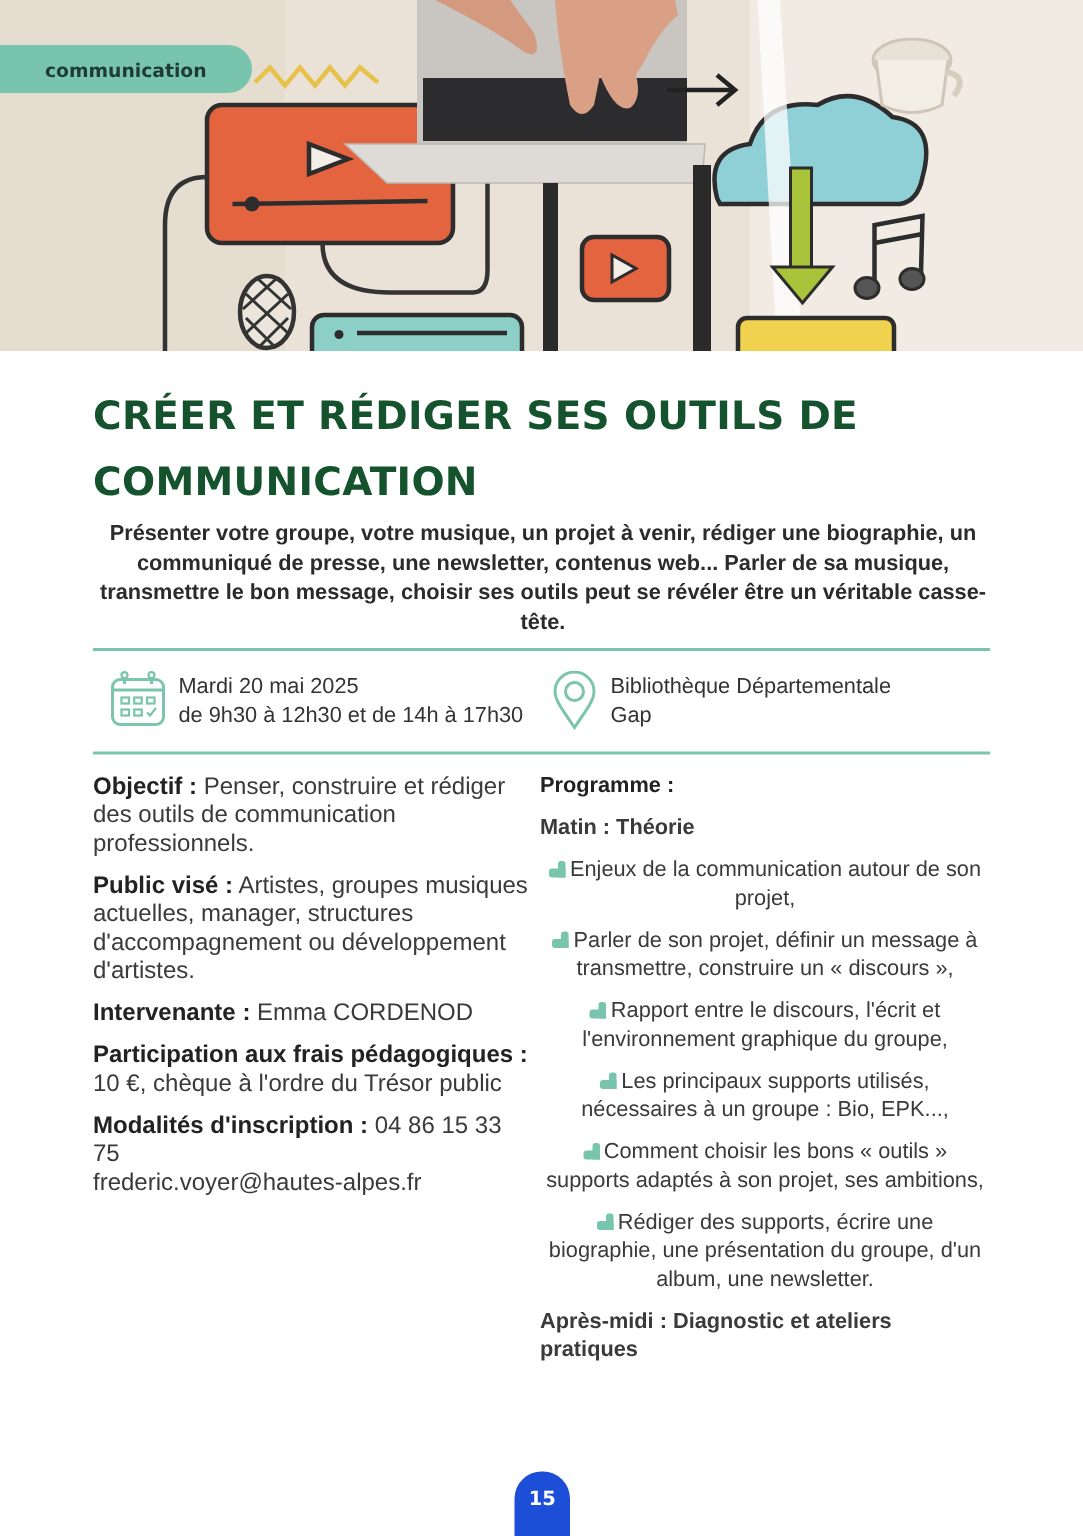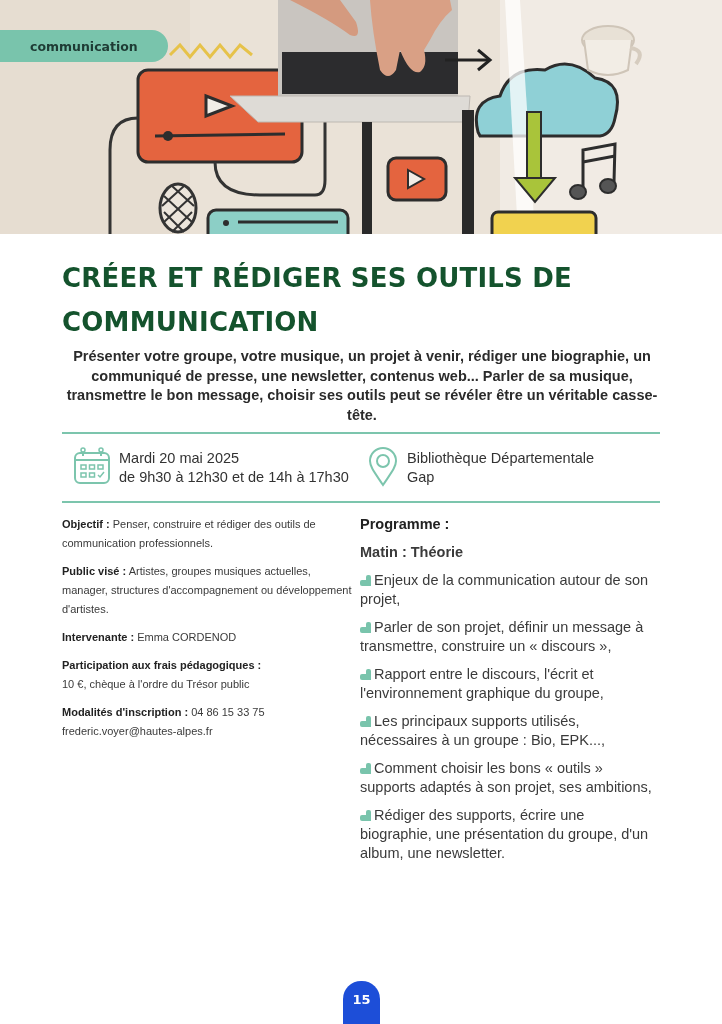--- a/index.html
+++ b/index.html
@@ -37,29 +37,29 @@
   .divider.bottom { top: 501px; }
 
   
   .info-row { position: absolute; top: 447px; display: flex; align-items: flex-start; }
   .info-row.date { left: 73px; }
   .info-row.place { left: 367px; }
   .info-icon { margin-right: 8px; }
   .info-text { font-size: 14.5px; line-height: 19px; color: #333; padding-top: 2px; }
 
   
-  .left-col { position: absolute; left: 62px; top: 515px; width: 290px; font-size: 11px; line-height: 19px; color: #3a3a3a; }
+  .left-col { position: absolute; left: 62px; top: 515px; width: 290px; font-size: 16px; line-height: 19px; color: #3a3a3a; }
   .field { margin-bottom: 9px; }
   .field b { color: #222; font-weight: bold; }
 
   
   .right-col { position: absolute; left: 360px; top: 515px; width: 300px; font-size: 14.5px; line-height: 19px; color: #3a3a3a; }
   .prog-heading { font-weight: bold; color: #222; margin-bottom: 9px; }
   .prog-sub { margin-bottom: 9px; font-weight: bold; }
-  .prog-item { margin-bottom: 9px; }
+  .prog-item { margin-bottom: 9px; text-align: center; }
   .bullet {
     display: inline-block; width: 11px; height: 11px; margin-right: 3px; vertical-align: -1px; position: relative;
   }
   .bullet::before { content: ""; position: absolute; right: 0; top: 0; width: 5px; height: 11px; background: #79c4ac; border-radius: 2px 2px 0 0; }
   .bullet::after { content: ""; position: absolute; left: 0; bottom: 0; width: 11px; height: 6px; background: #79c4ac; border-radius: 2px 0 0 2px; }
 
   
   .page-tab {
     position: absolute; left: 343px; top: 981px; width: 37px; height: 43px;
     background: #1d4ed8; border-radius: 18px 18px 0 0;
@@ -206,17 +206,18 @@
 
 <div class="right-col">
   <p class="prog-heading">Programme :</p>
   <p class="prog-sub">Matin : Théorie</p>
   <p class="prog-item"><span class="bullet"></span><span>Enjeux de la communication autour de son projet,</span></p>
   <p class="prog-item"><span class="bullet"></span><span>Parler de son projet, définir un message à transmettre, construire un « discours »,</span></p>
   <p class="prog-item"><span class="bullet"></span><span>Rapport entre le discours, l'écrit et l'environnement graphique du groupe,</span></p>
   <p class="prog-item"><span class="bullet"></span><span>Les principaux supports utilisés, nécessaires à un groupe : Bio, EPK...,</span></p>
   <p class="prog-item"><span class="bullet"></span><span>Comment choisir les bons « outils » supports adaptés à son projet, ses ambitions,</span></p>
   <p class="prog-item"><span class="bullet"></span><span>Rédiger des supports, écrire une biographie, une présentation du groupe, d'un album, une newsletter.</span></p>
+  <p class="prog-sub">Après-midi : Diagnostic et ateliers pratiques</p>
 </div>
 
 <div class="page-tab">
   <span>15</span>
 </div>
 
 </body></html>

